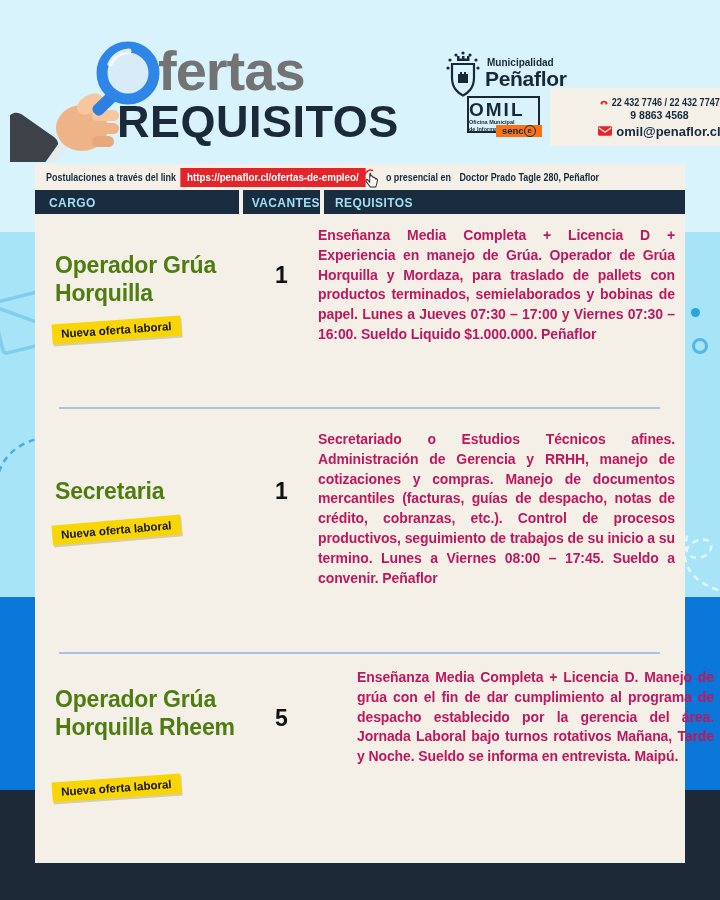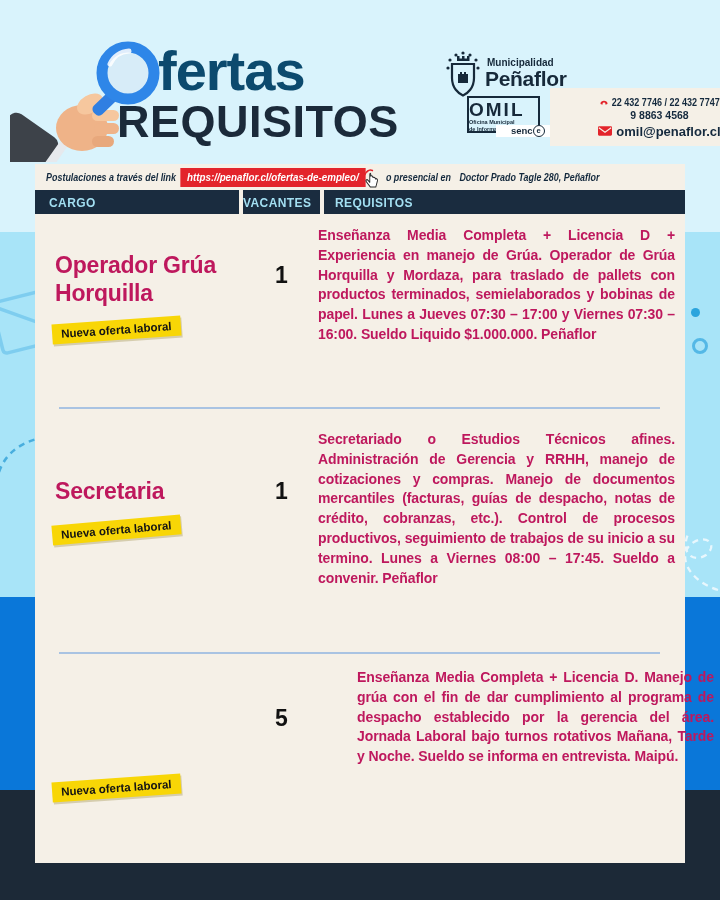--- a/index.html
+++ b/index.html
@@ -11,67 +11,67 @@
   .band { position:absolute; left:0; width:720px; }
   .band-light { top:0;   height:232px; background:#d9f3fc; }
   .band-sky   { top:232px; height:365px; background:#a8e4f8; }
   .band-blue  { top:597px; height:193px; background:#0a77d9; }
   .band-navy  { top:790px; height:110px; background:#1c2937; }
   .doodle { position:absolute; z-index:1; }
 
   
   .hdr-el { position:absolute; z-index:2; }
   .brand-fertas { left:158px; top:43px; font-size:56px; font-weight:800; line-height:1;
-                  color:#0c4a6e; letter-spacing:-1px; }
+                  color:#737373; letter-spacing:-1px; }
   .brand-laborales { left:117px; top:99px; font-size:45px; font-weight:800; line-height:1;
                   color:#1b2a3a; letter-spacing:0.5px; }
   .muni-small { left:487px; top:57px; font-size:10px; font-weight:800; color:#16293a; }
   .muni-big   { left:485px; top:67px; font-size:21px; font-weight:800; color:#16293a; letter-spacing:-0.3px; }
 
   .omil-box { left:467px; top:96px; width:73px; height:37px; border:2.5px solid #16293a;
               box-sizing:border-box; text-align:left; color:#16293a; }
   .omil-acronym { font-size:19px; font-weight:800; letter-spacing:2px; line-height:1; margin-top:2px; }
   .omil-desc { font-size:5.5px; font-weight:bold; line-height:1.2; }
   .sence { left:496px; top:125px; font-size:9.5px; font-weight:800; color:#16293a;
-           background:#ffffff; padding:0 15px; }
+           background:#f97316; padding:0 6px; }
   .sence-e { display:inline-block; width:10px; height:10px; line-height:10px; border:1px solid #16293a;
              border-radius:50%; text-align:center; font-size:7.5px; vertical-align:1px; }
 
   .info-header { left:554px; top:47px; width:131px; height:41px; background:#1a2c3f;
                  color:#9fdef2; font-size:13.5px; font-weight:800; text-align:center;
                  line-height:1.3; padding-top:5px; box-sizing:border-box; letter-spacing:0.3px; }
   .info-body { left:550px; top:88px; width:139px; height:58px; background:#f5f0e7;
                display:flex; flex-direction:column; align-items:center; justify-content:center;
                gap:1px; color:#14293d;padding-left:40px; }
   .phone-line { display:flex; align-items:center; gap:3px; font-size:10.5px; font-weight:800;
                 white-space:nowrap; transform:scaleX(0.86); }
   .phone-line2 { font-size:10.5px; font-weight:800; }
   .email-line { display:flex; align-items:center; gap:4px; font-size:13px; font-weight:800; margin-top:2px; }
 
   
   .panel { position:absolute; left:35px; top:164px; width:650px; height:699px;
            background:#f5f0e7; z-index:2; }
 
-  .link-bar { position:absolute; left:0; top:0; width:650px; height:31px; overflow:visible;font-style:italic; }
+  .link-bar { position:absolute; left:0; top:0; width:650px; height:31px; overflow:visible; }
   .link-bar-inner { display:flex; align-items:center; gap:5px; white-space:nowrap;
                     padding-left:13px; height:26px; transform:scaleX(0.85); transform-origin:0 50%; }
   .link-prefix, .link-connector, .link-address { font-size:10.5px; font-weight:800; color:#14293d; }
   .link-url { background:#e3242b; color:#ffffff; font-size:11.5px; font-weight:800;
               padding:3px 8px 4px 8px; }
   .cursor-wrap { margin-left:-8px; margin-top:10px; }
 
   .thead { position:absolute; left:0; top:26px; width:650px; height:24px; background:#1a2c3f; }
   .thead-gap { position:absolute; top:0; width:4px; height:24px; background:#f5f0e7; }
   .th { position:absolute; top:6px; font-size:12px; font-weight:800; color:#a3dff2; letter-spacing:0.4px; }
   .th-cargo { left:14px; }
-  .th-vacantes { left:208px; width:77px; text-align:left; }
+  .th-vacantes { left:208px; width:77px; text-align:right; }
   .th-requisitos { left:300px; }
 
   .job-title { position:absolute; left:20px; width:190px; font-size:23px; font-weight:800;
-               color:#be185d; line-height:1.2; letter-spacing:-0.2px; }
+               color:#4d7c0f; line-height:1.2; letter-spacing:-0.2px; }
   .vacancy { position:absolute; left:208px; width:77px; text-align:center; font-size:23px;
              font-weight:800; color:#111111; line-height:1; }
   .badge { position:absolute; left:17px; background:#f8d606; color:#141414; font-size:11.5px;
            font-weight:800; padding:4px 9px; transform:rotate(-4deg); box-shadow:1px 2px 0 rgba(120,100,0,0.25); }
   .req { position:absolute; left:283px; width:357px; font-size:14px; font-weight:bold;
          color:#be185d; text-align:justify; line-height:19.8px; letter-spacing:-0.1px; }
   .divider { position:absolute; left:24px; width:601px; height:2px; background:#a9c3e2; }
 </style>
 </head>
 <body>
@@ -197,18 +197,19 @@
 
     <div class="divider" style="top:243px;"></div>
 
     <div class="job-title" style="top:314px;">Secretaria</div>
     <div class="badge" style="top:356px; transform:rotate(-5deg);">Nueva oferta laboral</div>
     <div class="vacancy" style="top:316px;">1</div>
     <div class="req" style="top:266px;">Secretariado o Estudios Técnicos afines. Administración de Gerencia y RRHH, manejo de cotizaciones y compras. Manejo de documentos mercantiles (facturas, guías de despacho, notas de crédito, cobranzas, etc.). Control de procesos productivos, seguimiento de trabajos de su inicio a su termino. Lunes a Viernes 08:00 – 17:45. Sueldo a convenir. Peñaflor</div>
 
     <div class="divider" style="top:488px;"></div>
 
+    <div class="job-title" style="top:522px; width:180px;">Operador Grúa Horquilla Rheem</div>
     <div class="badge" style="top:614px;">Nueva oferta laboral</div>
     <div class="vacancy" style="top:543px;">5</div>
     <div class="req" style="top:504px;margin-left:39px;">Enseñanza Media Completa + Licencia D. Manejo de grúa con el fin de dar cumplimiento al programa de despacho establecido por la gerencia del área. Jornada Laboral bajo turnos rotativos Mañana, Tarde y Noche. Sueldo se informa en entrevista. Maipú.</div>
 
   </div>
 </div>
 
 </body></html>

